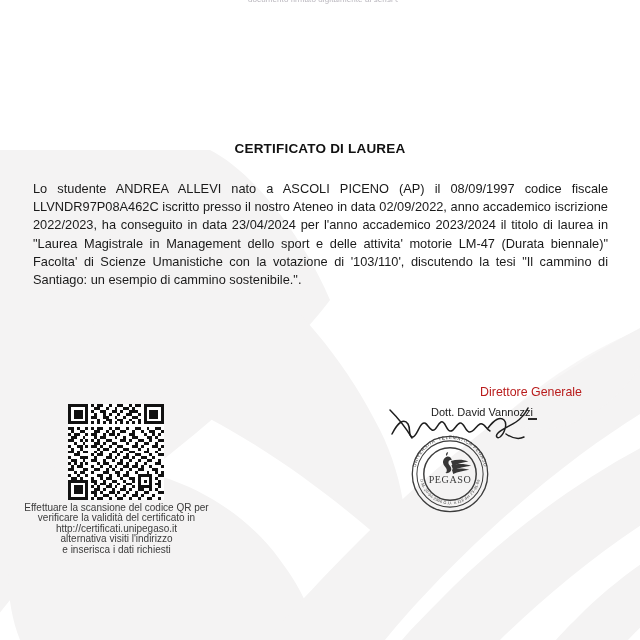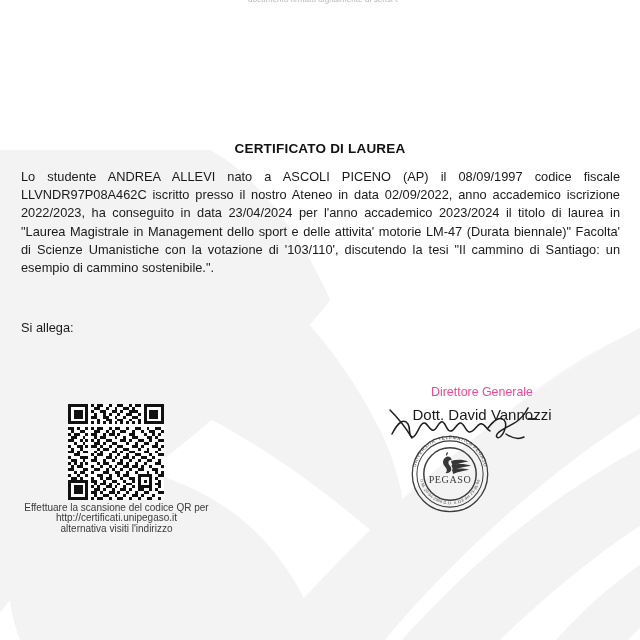--- a/index.html
+++ b/index.html
@@ -67,21 +67,21 @@
     position: absolute;
     left: 21px;
     top: 168px;
     width: 599px;
     font-size: 12.8px;
     line-height: 18.2px;
     text-align: justify;
     text-justify: inter-word;
     color: #1a1a1a;
   }
-  .body-block p { margin: 0; }
+  .body-block p { margin: 12px; }
 
   .attach-block {
     position: absolute;
     left: 21px;
     top: 318px;
     width: 420px;
     font-size: 12.8px;
     line-height: 19px;
     color: #1a1a1a;
   }
@@ -109,31 +109,31 @@
     color: #3a3a3a;
   }
   .qr-caption div { white-space: nowrap; }
 
   
   .sig-title {
     position: absolute;
     left: 382px;
     top: 385px;
     width: 200px;
-    text-align: center;
+    text-align: right;
     font-size: 12.4px;
-    color: #ec4899;
+    color: #b91c1c;
   }
   .sig-name {
     position: absolute;
     left: 382px;
     top: 406px;
     width: 200px;
     text-align: center;
-    font-size: 15px;
+    font-size: 11px;
     color: #1a1a1a;
   }
   .sig-scribble {
     position: absolute;
     left: 388px;
     top: 404px;
     width: 160px;
     height: 52px;
     z-index: 6;
     pointer-events: none;
@@ -207,21 +207,20 @@
 
   <div class="content">
 
     <div class="doc-title">CERTIFICATO DI LAUREA</div>
 
     <div class="body-block">
       <p>Lo studente ANDREA ALLEVI nato a ASCOLI PICENO (AP) il 08/09/1997 codice fiscale LLVNDR97P08A462C iscritto presso il nostro Ateneo in data 02/09/2022, anno accademico iscrizione 2022/2023, ha conseguito in data 23/04/2024 per l'anno accademico 2023/2024 il titolo di laurea in "Laurea Magistrale in Management dello sport e delle attivita' motorie LM-47 (Durata biennale)" Facolta' di Scienze Umanistiche con la votazione di '103/110', discutendo la tesi "Il cammino di Santiago: un esempio di cammino sostenibile.".</p>
     </div>
 
     <div class="attach-block">
-      <div>Si allega:</div>
     </div>
 
     <div class="qr-wrap">
       <svg viewBox="0 0 33 33" shape-rendering="crispEdges" xmlns="http://www.w3.org/2000/svg" aria-hidden="true">
         <rect width="33" height="33" fill="#ffffff"></rect>
         <g fill="#111111">
 
           <rect x="0" y="0" width="7" height="1"></rect>
             <rect x="0" y="6" width="7" height="1"></rect>
           <rect x="0" y="0" width="1" height="7"></rect>
@@ -516,22 +515,24 @@
           <rect x="21" y="32" width="1" height="1"></rect>
             <rect x="24" y="32" width="1" height="1"></rect>
           <rect x="27" y="32" width="2" height="1"></rect>
             <rect x="31" y="32" width="1" height="1"></rect>
         </g>
       </svg>
     </div>
 
     <div class="qr-caption">
       <div>Effettuare la scansione del codice QR per</div>
+      <div>verificare la validità del certificato in</div>
       <div>http://certificati.unipegaso.it</div>
       <div>alternativa visiti l'indirizzo</div>
+      <div>e inserisca i dati richiesti</div>
     </div>
 
     <div class="sig-title">Direttore Generale</div>
     <div class="sig-name">Dott. David Vannozzi</div>
 
     <div class="sig-scribble">
       <svg viewBox="0 0 160 52" xmlns="http://www.w3.org/2000/svg" aria-hidden="true">
         <g fill="none" stroke="#1d1d1d" stroke-width="1.5" stroke-linecap="round" stroke-linejoin="round">
           <path d="M2 6 C 10 14, 18 24, 24 34"></path>
           <path d="M4 30 C 10 18, 16 14, 20 20 C 23 25, 20 32, 24 33 C 28 34, 30 24, 34 20

